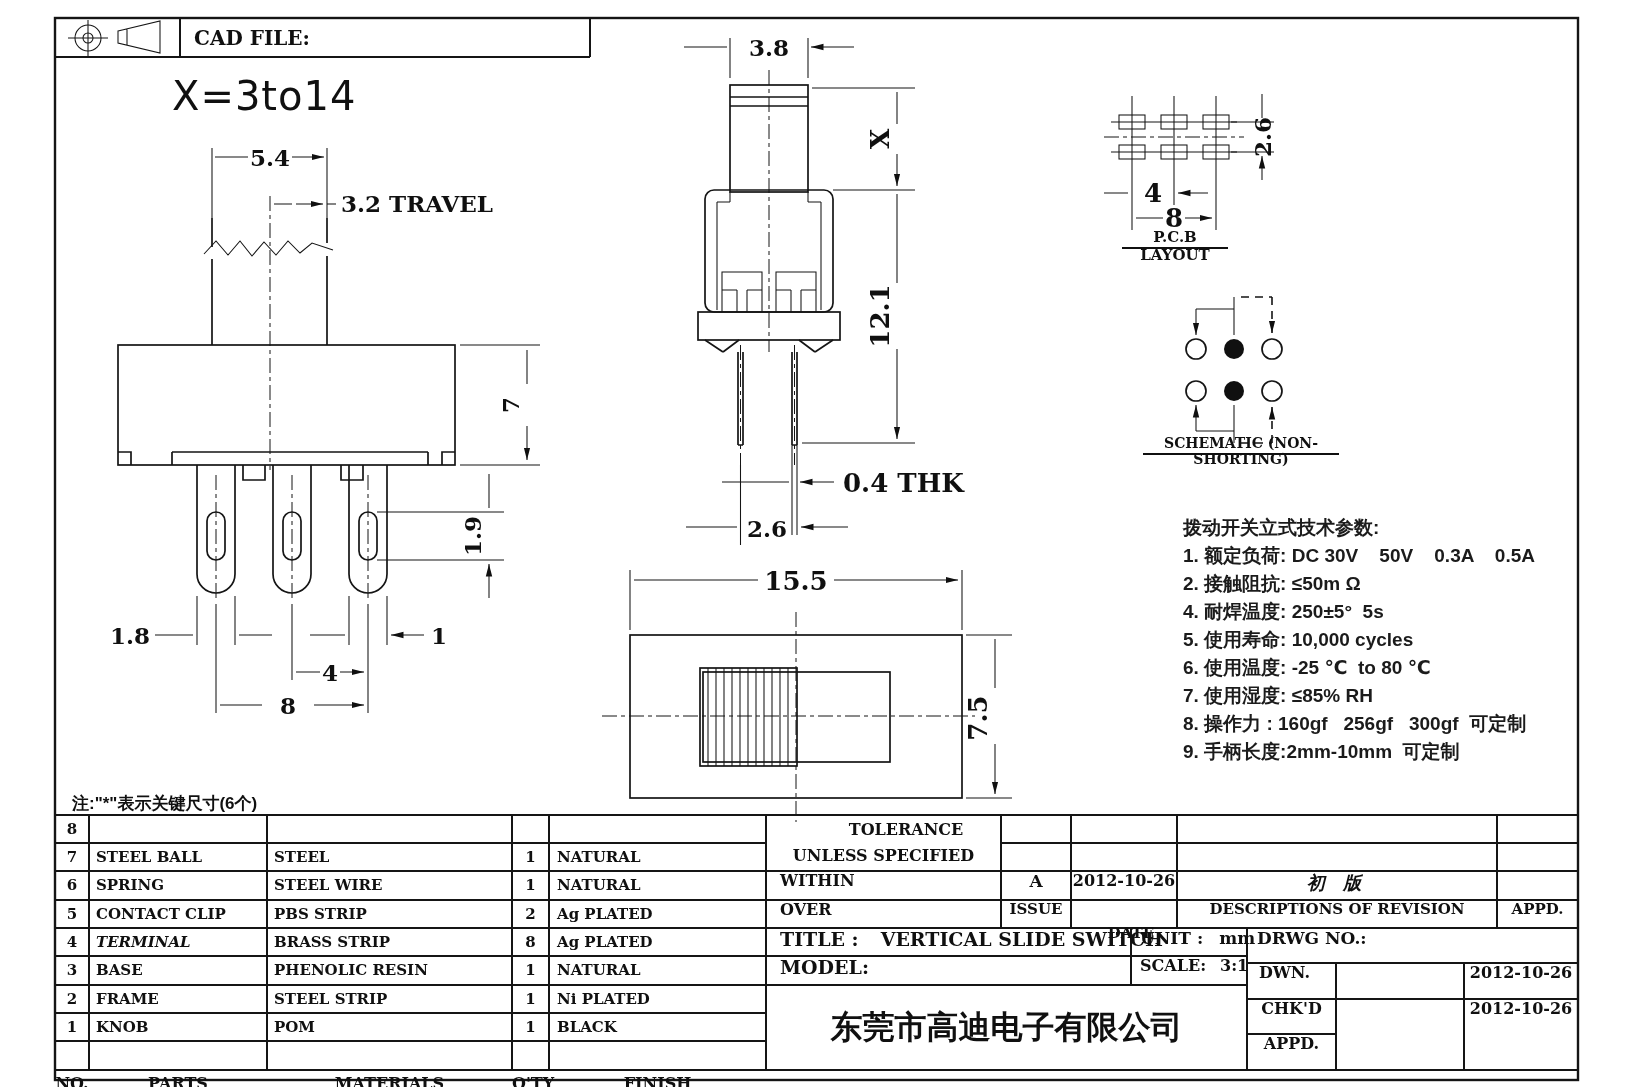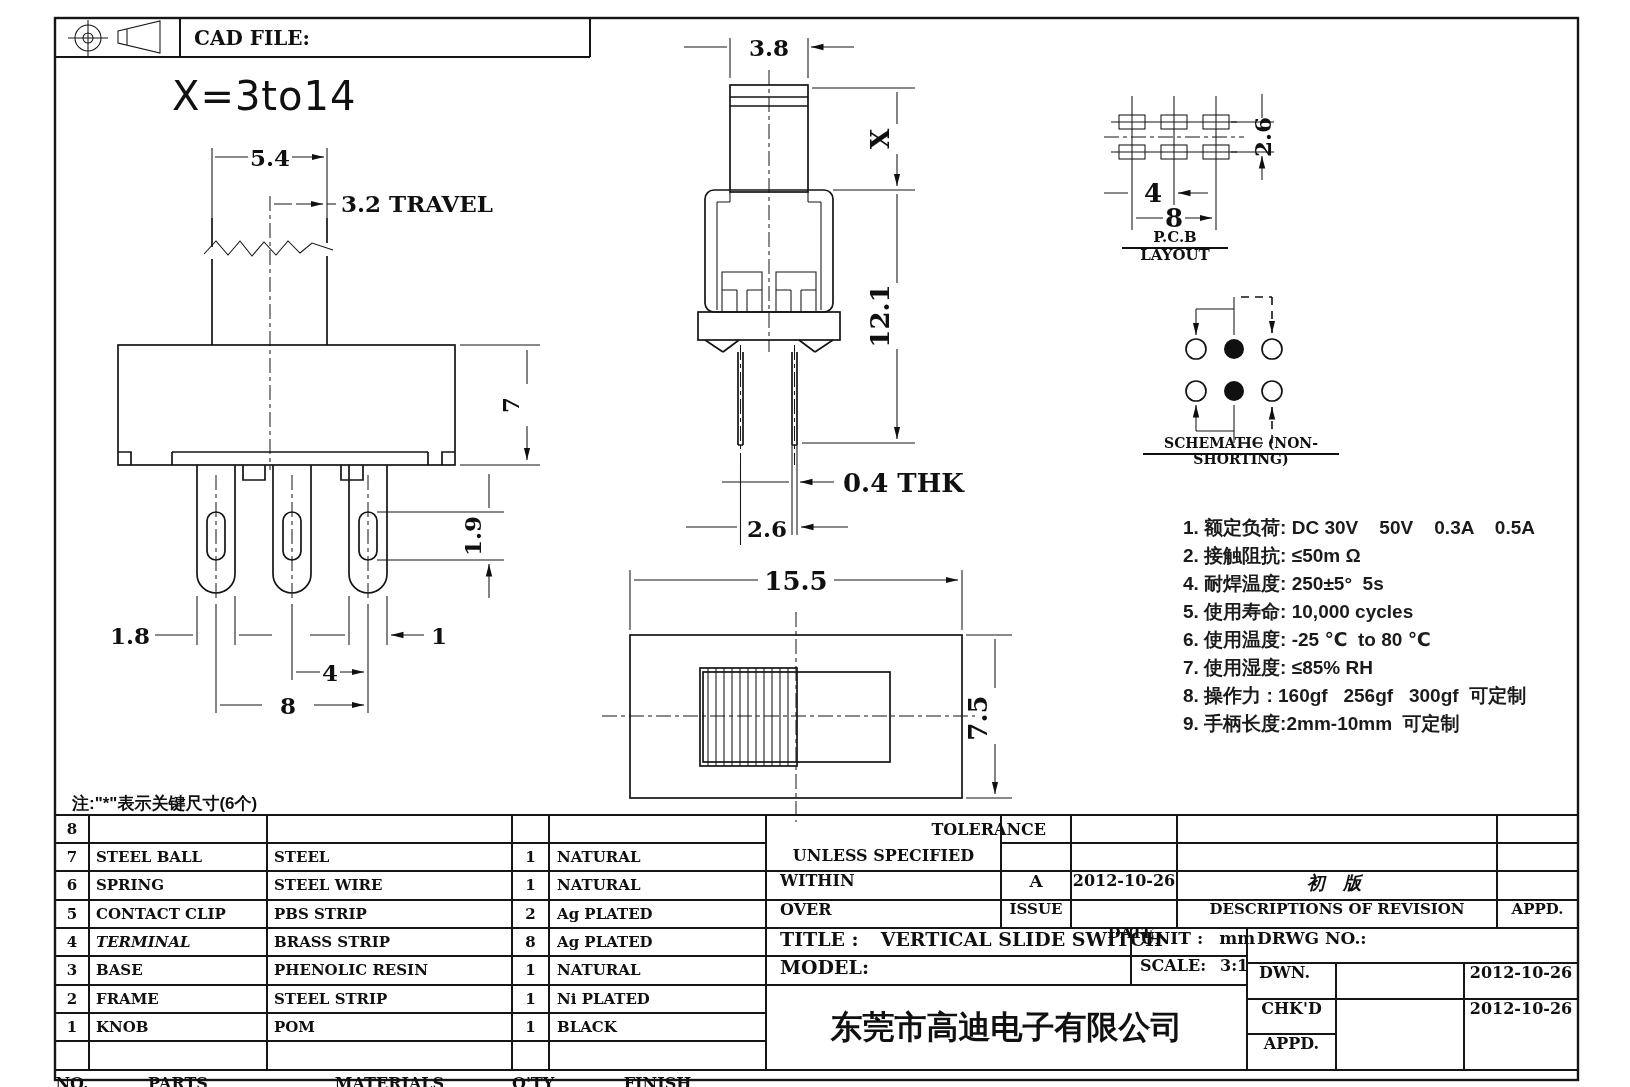--- a/index.html
+++ b/index.html
@@ -211,20 +211,21 @@
     <path class="tbl" d="M89,815 V1070 M267,815 V1070 M512,815 V1070 M549,815 V1070 M766,815 V1070"></path>
     <path class="tbl" d="M1001,815 V928 M1071,815 V928 M1177,815 V928 M1497,815 V928"></path>
     <path class="tbl" d="M1131,928 V985 M1247,928 V1070 M1336,963 V1070 M1464,963 V1070"></path>
   </g>
 </svg>
 
 <div class="vlabel" style="left:1122px;top:228px;width:106px;height:19px;">P.C.B LAYOUT</div>
 <div class="vlabel" style="left:1143px;top:435px;width:196px;height:18px;font-size:14px;">SCHEMATIC (NON-SHORTING)</div>
 
 <div id="tech">
+  <div class="pline">拨动开关立式技术参数:</div>
   <div class="pline">1. 额定负荷: DC 30V    50V    0.3A    0.5A</div>
   <div class="pline">2. 接触阻抗: ≤50m Ω</div>
   <div class="pline">4. 耐焊温度: 250±5°  5s</div>
   <div class="pline">5. 使用寿命: 10,000 cycles</div>
   <div class="pline">6. 使用温度: -25 ℃  to 80 ℃</div>
   <div class="pline">7. 使用湿度: ≤85% RH</div>
   <div class="pline">8. 操作力 : 160gf   256gf   300gf  可定制</div>
   <div class="pline">9. 手柄长度:2mm-10mm  可定制</div>
 </div>
 
@@ -269,21 +270,21 @@
   <div class="ct" style="left:557px;top:1013px;">BLACK</div>
 
   <div class="ct cth" style="left:55px;top:1041px;width:34px;text-align:center;line-height:29px;">NO.</div>
   <div class="ct cth" style="left:89px;top:1041px;width:178px;text-align:center;line-height:29px;">PARTS</div>
   <div class="ct cth" style="left:267px;top:1041px;width:245px;text-align:center;line-height:29px;">MATERIALS</div>
   <div class="ct cth" style="left:512px;top:1041px;width:37px;text-align:center;line-height:29px;">Q'TY</div>
   <div class="ct cth" style="left:549px;top:1041px;width:217px;text-align:center;line-height:29px;">FINISH</div>
 </div>
 
 <div>
-  <div class="tb" style="left:766px;top:820px;width:280px;text-align:right;font:bold 16px 'DejaVu Serif',serif;">TOLERANCE</div>
+  <div class="tb" style="left:766px;top:820px;width:280px;text-align:center;font:bold 16px 'DejaVu Serif',serif;">TOLERANCE</div>
   <div class="tb" style="left:766px;top:846px;width:235px;text-align:center;font:bold 16px 'DejaVu Serif',serif;">UNLESS  SPECIFIED</div>
   <div class="tb" style="left:780px;top:871px;height:47px;line-height:29px;font:bold 16px 'DejaVu Serif',serif;">WITHIN</div>
   <div class="tb" style="left:1001px;top:871px;width:70px;text-align:center;line-height:29px;font:bold 17px 'DejaVu Serif',serif;">A</div>
   <div class="tb" style="left:1071px;top:871px;width:106px;text-align:center;line-height:29px;font:bold 16px 'DejaVu Serif',serif;">2012-10-26</div>
   <div class="tb" style="left:1177px;top:871px;width:320px;text-align:center;line-height:29px;font:bold italic 18px 'DejaVu Sans',sans-serif;letter-spacing:6px;">初 版</div>
   <div class="tb" style="left:780px;top:900px;height:28px;line-height:28px;font:bold 16px 'DejaVu Serif',serif;">OVER</div>
   <div class="tb" style="left:1001px;top:900px;width:70px;text-align:center;line-height:28px;font:bold 15px 'DejaVu Serif',serif;">ISSUE</div>
   <div class="tb" style="left:1071px;top:924px;width:120px;text-align:center;line-height:28px;font:bold 15px 'DejaVu Serif',serif;">DATE</div>
   <div class="tb" style="left:1177px;top:900px;width:320px;text-align:center;line-height:28px;font:bold 15px 'DejaVu Serif',serif;">DESCRIPTIONS OF REVISION</div>
   <div class="tb" style="left:1497px;top:900px;width:81px;text-align:center;line-height:28px;font:bold 15px 'DejaVu Serif',serif;">APPD.</div>

